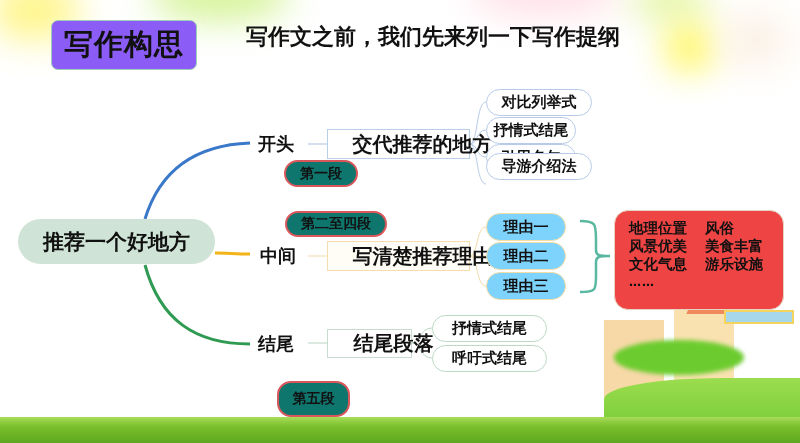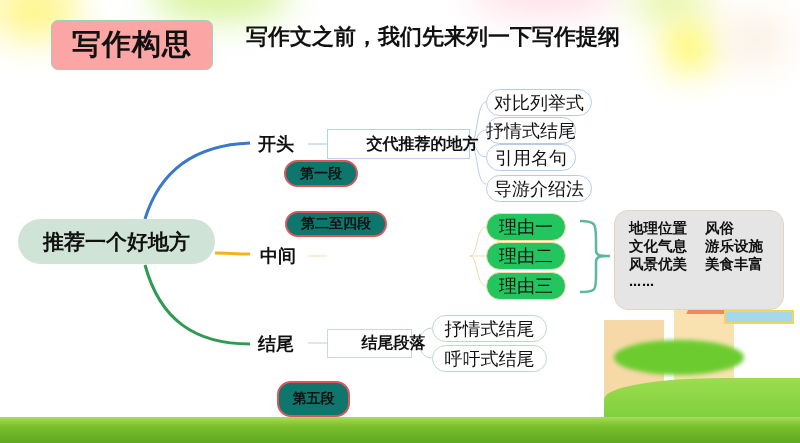--- a/index.html
+++ b/index.html
@@ -18,48 +18,48 @@
     background: linear-gradient(to bottom, #a9dc5a 0%, #7bc02c 35%, #5ea81f 100%); }
   .scene { position: absolute; left: 604px; top: 300px; width: 196px; height: 143px; overflow: hidden; }
   .scene .wall1 { position: absolute; left: 0; top: 20px; width: 60px; height: 90px; background: #f7d9a8; }
   .scene .wall2 { position: absolute; left: 70px; top: 10px; width: 60px; height: 90px; background: #f9e2b0; }
   .scene .roof { position: absolute; left: 85px; top: 0; width: 40px; height: 14px; background: #f08a5c; transform: skewX(-20deg); }
   .scene .window { position: absolute; left: 120px; top: 10px; width: 70px; height: 14px; background: #a7d7ea; border: 2px solid #f4d35e; }
   .scene .vine { position: absolute; left: 10px; top: 40px; width: 130px; height: 35px; border-radius: 50%; background: #6ccc2f; filter: blur(2px); }
   .scene .grass { position: absolute; left: 0; top: 78px; width: 196px; height: 70px; background: linear-gradient(#9bdd4f, #6cc52e); border-top-left-radius: 60% 30%; }
   .scene .sign { position: absolute; width: 14px; height: 14px; border: 1px solid #888; border-radius: 3px; background: #f3f3f3; top: 80px; }
 
-  .title-box { position: absolute; left: 51px; top: 20px; width: 162px; height: 50px; background: #fca5a5;
+  .title-box { position: absolute; left: 51px; top: 20px; width: 146px; height: 50px; background: #8b5cf6;
     border: 1px solid #9ecfb8; border-radius: 7px; display: flex; align-items: center; justify-content: center;
     font-size: 29px; font-weight: bold; color: #111; letter-spacing: 1px; }
   .subtitle { position: absolute; left: 246px; top: 22px; font-size: 22px; font-weight: bold; color: #111; white-space: nowrap; }
 
   svg.lines { position: absolute; left: 0; top: 0; }
 
   .root { position: absolute; left: 18px; top: 219px; width: 197px; height: 45px; background: #cfe3d6;
     border-radius: 23px; display: flex; align-items: center; justify-content: center;
     font-size: 21px; font-weight: bold; color: #111; }
 
   .branch-label { position: absolute; font-size: 18px; font-weight: bold; color: #111; font-family: Liberation Mono, monospace; }
   .box { position: absolute; border: 1px solid; background: #fff; display: flex; align-items: center; justify-content: center;
-    font-size: 16px; font-weight: bold; color: #111; white-space: nowrap; padding-left: 48px; }
+    font-size: 20px; font-weight: bold; color: #111; white-space: nowrap; padding-left: 48px; }
   .box-blue { border-color: #b7cfe8; }
   .box-orange { border-color: #f6dcae; background: #fffdf6; }
   .box-green { border-color: #c7dccf; }
 
   .pill { position: absolute; border: 1px solid; border-radius: 15px; background: #fff; display: flex; align-items: center; justify-content: center;
-    font-size: 18px; font-weight: normal; color: #111; white-space: nowrap; }
+    font-size: 15px; font-weight: bold; color: #111; white-space: nowrap; }
   .pill-blue { border-color: #b7cbe8; }
-  .pill-orange { border-color: #f4dda6; background: #22c55e; }
+  .pill-orange { border-color: #f4dda6; background: #7dd3fc; }
   .pill-green { border-color: #bcd9c6; text-align: center; }
 
   .tag { position: absolute; border: 2px solid #d9565a; border-radius: 14px; background: #0f766e; display: flex; align-items: center; justify-content: center;
     font-size: 14px; font-weight: bold; color: #111; }
 
-  .note { position: absolute; left: 614px; top: 210px; width: 170px; height: 100px; background: #e5e5e5; border: 1px solid #e5d3c2;
+  .note { position: absolute; left: 614px; top: 210px; width: 170px; height: 100px; background: #ef4444; border: 1px solid #e5d3c2;
     border-radius: 14px; padding: 8px 0 0 14px; font-size: 14.5px; font-weight: bold; color: #111; line-height: 18px; }
   .note .row { display: flex; white-space: nowrap; }
   .note .row span:first-child { width: 76px; }
   .note .dots { letter-spacing: 1px; font-size: 12px; }
 </style>
 </head>
 <body>
 
 <div class="stage">
 
@@ -111,40 +111,41 @@
   </svg>
 
   <div class="root">推荐一个好地方</div>
 
   <div class="branch-label" style="left:258px;top:132px">开头</div>
   <div class="box box-blue" style="left:327px;top:129px;width:143px;height:30px">交代推荐的地方</div>
   <div class="tag" style="left:284px;top:160px;width:74px;height:27px">第一段</div>
   <div class="pill pill-blue" style="left:486px;top:89px;width:106px;height:27px">对比列举式</div>
   <div class="pill pill-blue" style="left:486px;top:117px;width:90px;height:27px">抒情式结尾</div>
   <div class="pill pill-blue" style="left:486px;top:144px;width:90px;height:27px">引用名句</div>
-  <div class="pill pill-blue" style="left:486px;top:175px;width:106px;height:27px">导游介绍法</div>
+  <div class="pill pill-blue" style="left:486px;top:153px;width:106px;height:27px">导游介绍法</div>
 
   <div class="tag" style="left:285px;top:211px;width:102px;height:26px">第二至四段</div>
   <div class="branch-label" style="left:260px;top:244px">中间</div>
+  <div class="box box-orange" style="left:327px;top:241px;width:143px;height:30px">写清楚推荐理由</div>
   <div class="pill pill-orange" style="left:486px;top:213px;width:80px;height:28px">理由一</div>
   <div class="pill pill-orange" style="left:486px;top:242px;width:80px;height:28px">理由二</div>
   <div class="pill pill-orange" style="left:486px;top:272px;width:80px;height:28px">理由三</div>
 
   <div class="note">
     <div class="row">
       <span>地理位置</span>
       <span>风俗</span>
     </div>
     <div class="row">
+      <span>风景优美</span>
+      <span>美食丰富</span>
+    </div>
+    <div class="row">
       <span>文化气息</span>
       <span>游乐设施</span>
-    </div>
-    <div class="row">
-      <span>风景优美</span>
-      <span>美食丰富</span>
     </div>
     <div class="dots">……</div>
   </div>
 
   <div class="branch-label" style="left:258px;top:332px">结尾</div>
   <div class="box box-green" style="left:327px;top:329px;width:85px;height:29px">结尾段落</div>
   <div class="pill pill-green" style="left:432px;top:315px;width:115px;height:27px">抒情式结尾</div>
   <div class="pill pill-green" style="left:432px;top:345px;width:115px;height:27px">呼吁式结尾</div>
   <div class="tag" style="left:277px;top:381px;width:73px;height:36px">第五段</div>
 </div>

